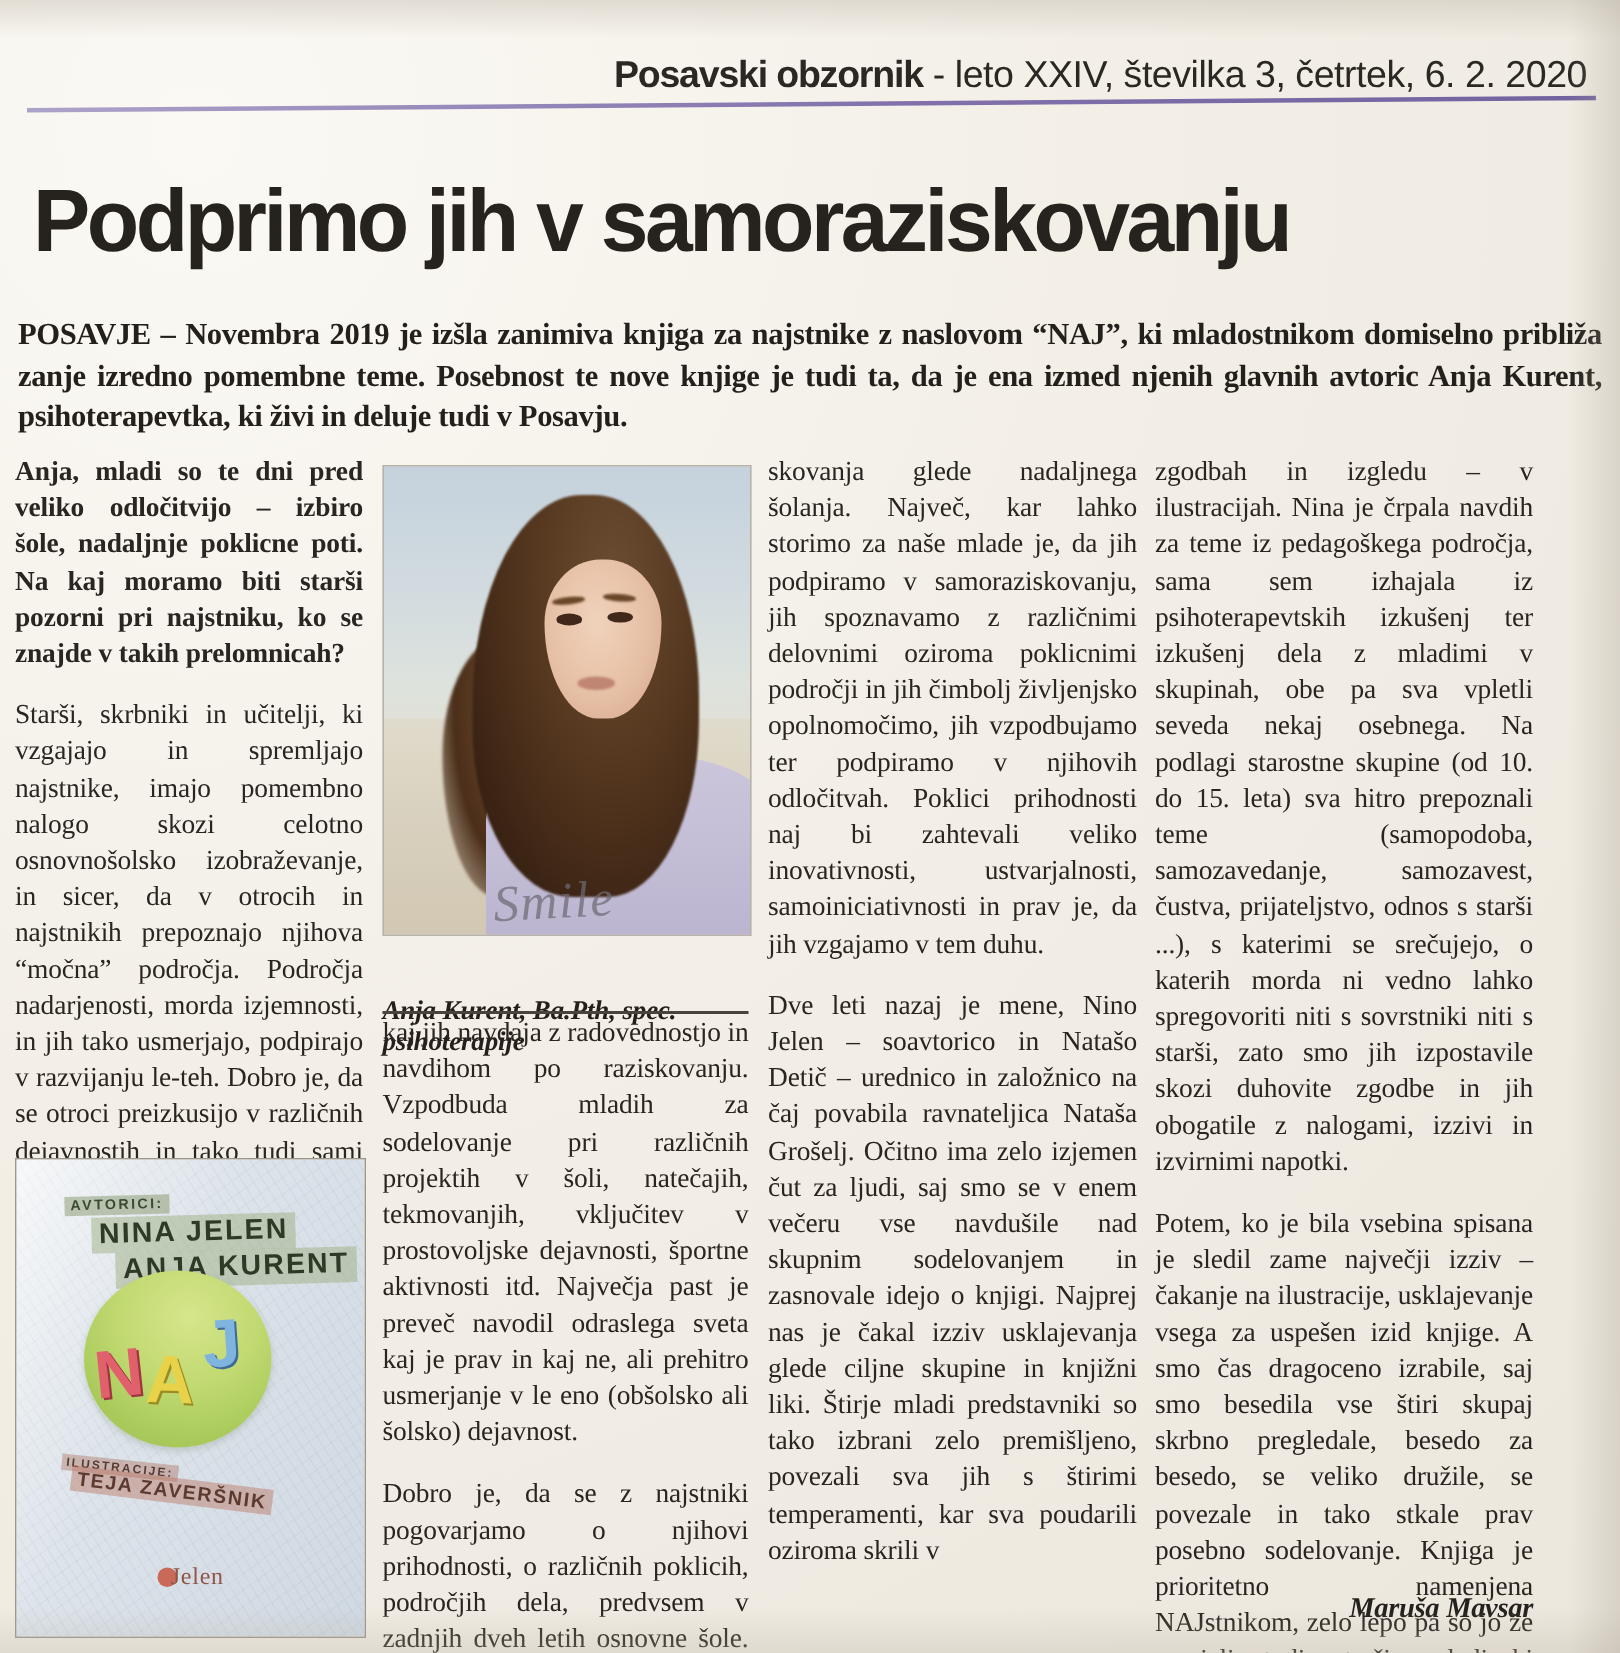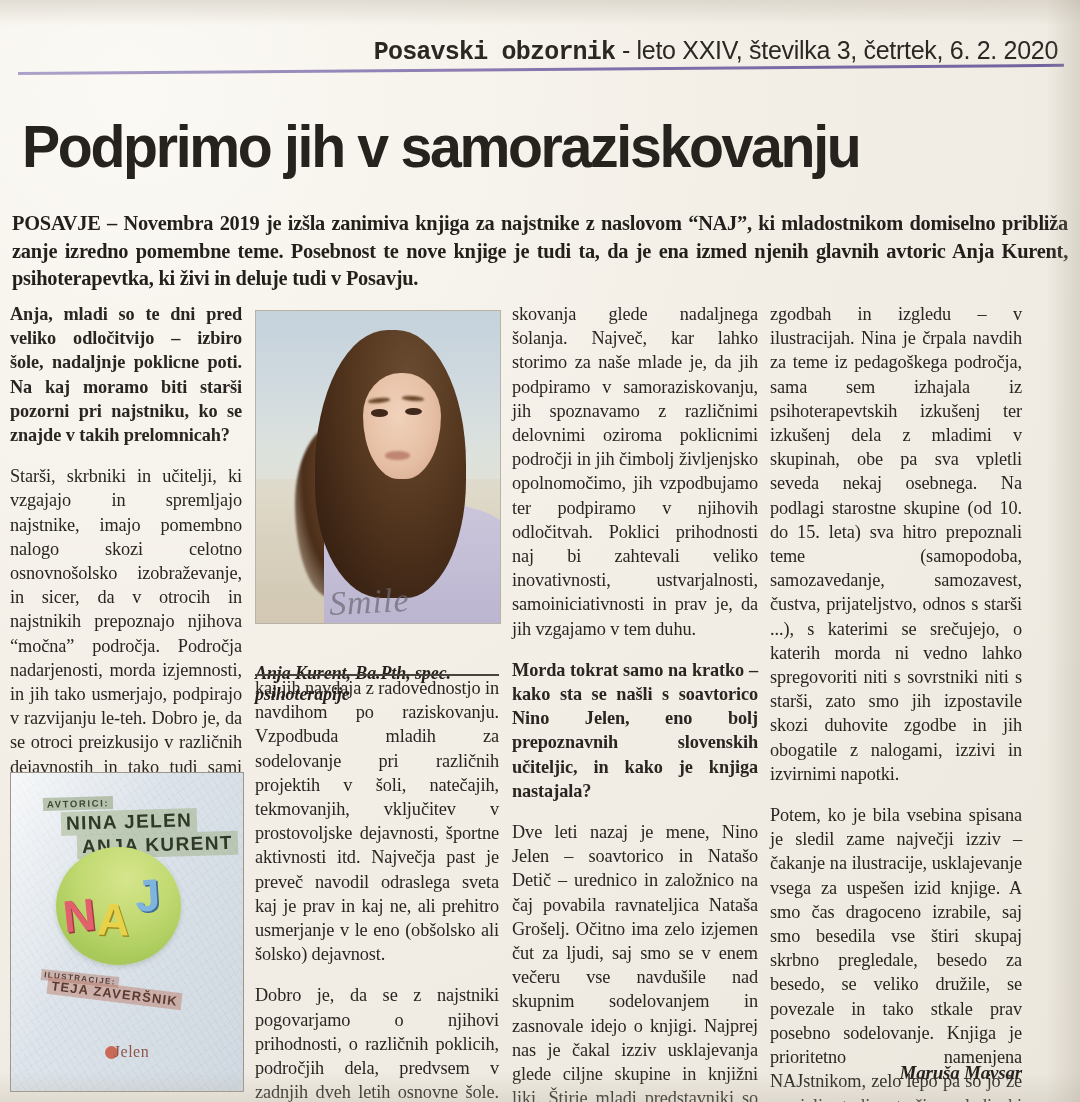--- a/index.html
+++ b/index.html
@@ -56,21 +56,20 @@
     text-align: right;
     font-family: "Liberation Sans", sans-serif;
     font-size: 25px;
     letter-spacing: -0.3px;
     color: #2b2824;
     white-space: nowrap;
   }
   .masthead .paper-name {
     font-weight: bold;
     letter-spacing: -0.8px;
-    font-family: Liberation Mono, monospace;
   }
   .masthead .issue {
     font-weight: normal;
   }
   .rule {
     position: absolute;
     left: 18px;
     right: 16px;
     top: 72px;
     height: 3px;
@@ -464,21 +463,20 @@
     </div>
     <div class="book-illus-label">ILUSTRACIJE:</div>
     <div class="book-illustrator">TEJA ZAVERŠNIK</div>
     <div class="book-publisher">
       <span class="mark"></span><span>Jelen</span>
     </div>
   </div>
 
   <div class="col" id="col3">
     <p>skovanja glede nadaljnega šolanja. Največ, kar lahko storimo za naše mlade je, da jih podpiramo v samoraziskovanju, jih spoznavamo z različnimi delovnimi oziroma poklicnimi področji in jih čimbolj življenjsko opolnomočimo, jih vzpodbujamo ter podpiramo v njihovih odločitvah. Poklici prihodnosti naj bi zahtevali veliko inovativnosti, ustvarjalnosti, samoiniciativnosti in prav je, da jih vzgajamo v tem duhu.</p>
-    <p class="q">Morda tokrat samo na kratko – kako sta se našli s soavtorico Nino Jelen, eno bolj prepoznavnih slovenskih učiteljic, in kako je knjiga nastajala?</p>
     <p>Dve leti nazaj je mene, Nino Jelen – soavtorico in Natašo Detič – urednico in založnico na čaj povabila ravnateljica Nataša Grošelj. Očitno ima zelo izjemen čut za ljudi, saj smo se v enem večeru vse navdušile nad skupnim sodelovanjem in zasnovale idejo o knjigi. Najprej nas je čakal izziv usklajevanja glede ciljne skupine in knjižni liki. Štirje mladi predstavniki so tako izbrani zelo premišljeno, povezali sva jih s štirimi temperamenti, kar sva poudarili oziroma skrili v</p>
   </div>
 
   <div class="col" id="col4">
     <p>zgodbah in izgledu – v ilustracijah. Nina je črpala navdih za teme iz pedagoškega področja, sama sem izhajala iz psihoterapevtskih izkušenj ter izkušenj dela z mladimi v skupinah, obe pa sva vpletli seveda nekaj osebnega. Na podlagi starostne skupine (od 10. do 15. leta) sva hitro prepoznali teme (samopodoba, samozavedanje, samozavest, čustva, prijateljstvo, odnos s starši ...), s katerimi se srečujejo, o katerih morda ni vedno lahko spregovoriti niti s sovrstniki niti s starši, zato smo jih izpostavile skozi duhovite zgodbe in jih obogatile z nalogami, izzivi in izvirnimi napotki.</p>
     <p>Potem, ko je bila vsebina spisana je sledil zame največji izziv – čakanje na ilustracije, usklajevanje vsega za uspešen izid knjige. A smo čas dragoceno izrabile, saj smo besedila vse štiri skupaj skrbno pregledale, besedo za besedo, se veliko družile, se povezale in tako stkale prav posebno sodelovanje. Knjiga je prioritetno namenjena NAJstnikom, zelo lepo pa so jo že sprejeli tudi starši, mladinski delavci, terapevti in pedagogi.</p>
   </div>
 
   <div class="byline">Maruša Mavsar</div>
 

